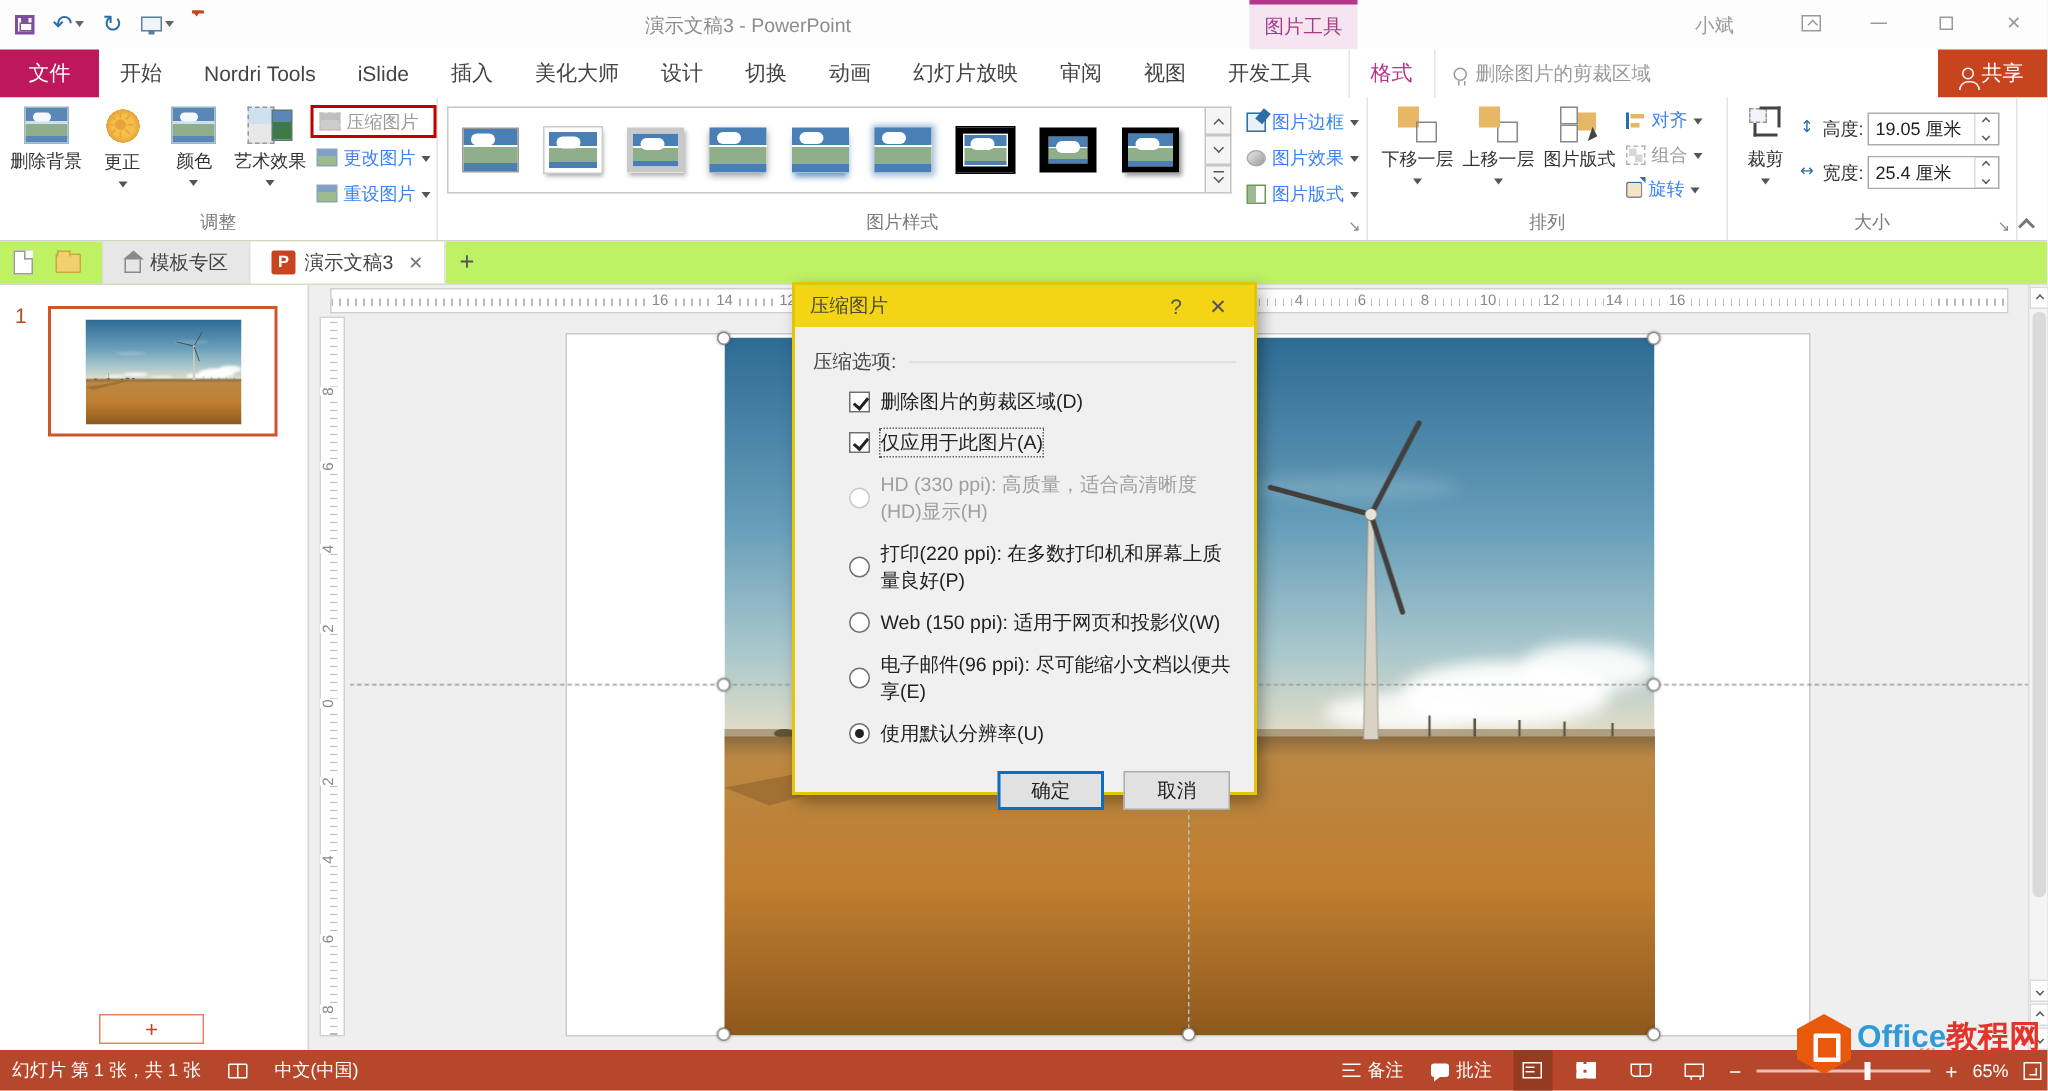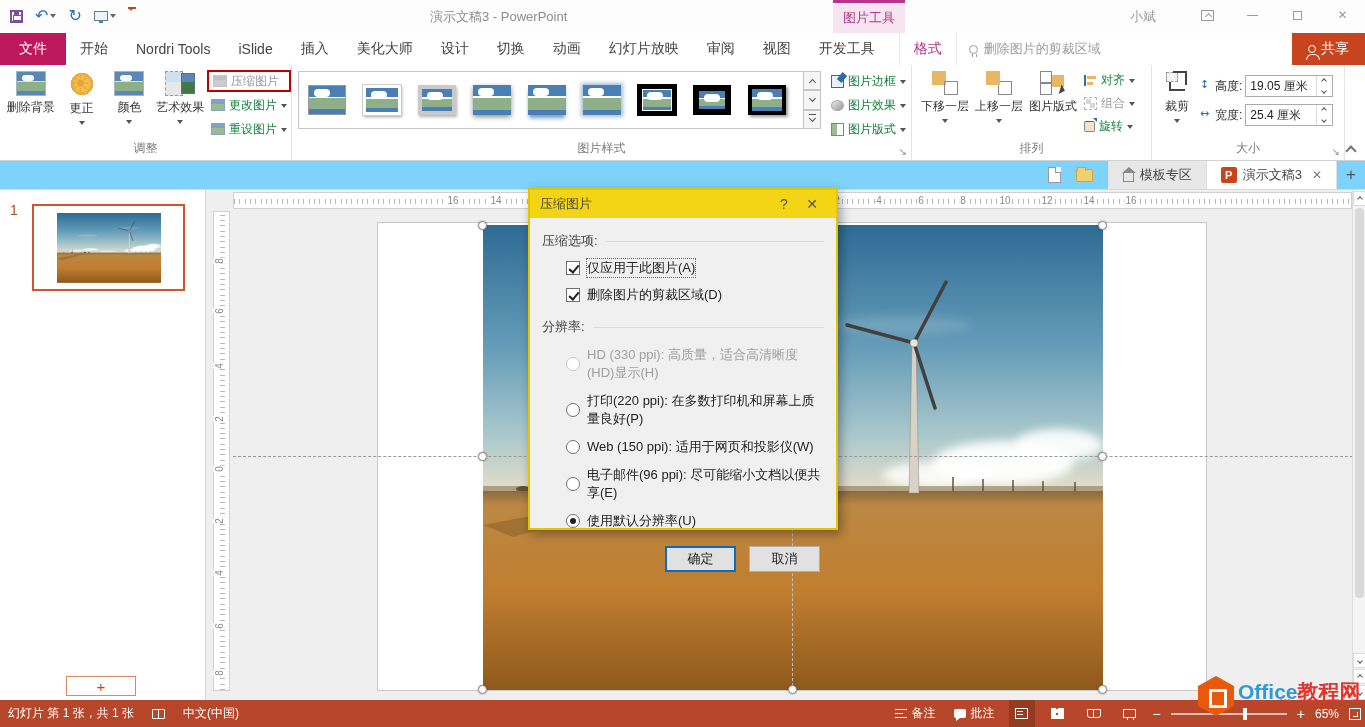--- a/index.html
+++ b/index.html
@@ -53,21 +53,21 @@
   .bigbtn .lbl { font-size:12px; color:#333; white-space:nowrap; }
   .caret { width:0; height:0; border-left:3px solid transparent; border-right:3px solid transparent; border-top:4px solid #555; margin-top:1px; }
   .pic-ic { width:30px; height:25px; border:1px solid #9db6c8; background:linear-gradient(180deg,#5a87b5 0 38%,#cfe0ee 38% 45%,#8fae8a 45% 82%,#5a87b5 82%); position:relative; }
   .pic-ic::before { content:""; position:absolute; left:5px; top:3px; width:12px; height:6px; background:#fff; border-radius:6px; opacity:.95; }
   .sun-ic { width:26px; height:26px; border-radius:50%; background:radial-gradient(circle,#f3c14a 0 38%,#e8a33b 60%,transparent 61%); position:relative; }
   .sun-ic::before { content:"\2600"; position:absolute; left:1px; top:-1px; font-size:24px; color:#e8a33b; font-family:"DejaVu Sans",sans-serif; }
   .art-ic { width:30px; height:25px; position:relative; }
   .art-ic .h1 { position:absolute; left:0; top:0; width:18px; height:25px; border:1px dashed #999; background:linear-gradient(180deg,#cfe0ee 0 45%,#e8e8e8 45%); }
   .art-ic .h2 { position:absolute; right:0; top:2px; width:14px; height:21px; background:linear-gradient(180deg,#5a87b5 0 40%,#3f7a46 40%); border:1px solid #577; }
   .minicol { display:flex; flex-direction:column; justify-content:flex-start; padding-top:5px; gap:2px; }
-  .smallbtn { display:flex; align-items:center; gap:4px; font-size:12px; color:#15803d; height:22px; padding:0 4px; cursor:pointer; white-space:nowrap; }
+  .smallbtn { display:flex; align-items:center; gap:4px; font-size:12px; color:#3b82f6; height:22px; padding:0 4px; cursor:pointer; white-space:nowrap; }
   .smallbtn.disabled { color:#9a9a9a; }
   .redbox { border:2px solid #c00000; }
   .tiny-pic { width:14px; height:12px; border:1px solid #8aa5bb; background:linear-gradient(180deg,#7fa3c4 0 40%,#9dbb90 40%); position:relative; flex:0 0 auto; }
   .tiny-pic.gray { filter:grayscale(1); opacity:.65; }
   .tiny-pic.dashed { border-style:dashed; }
 
   
   .grp-adjust { width:292px; display:flex; padding-left:4px; }
   .grp-adjust .bigbtn { width:52px; }
   .grp-adjust .bigbtn.wide { width:58px; }
@@ -139,21 +139,21 @@
   .spin-row .sl { font-size:12px; color:#333; }
   .spin-box { display:flex; border:1px solid #ababab; background:#fff; height:22px; width:88px; }
   .spin-box input { border:none; outline:none; width:70px; font-size:12px; padding:0 4px; font-family:inherit; color:#222; }
   .stepper { width:15px; display:flex; flex-direction:column; border-left:1px solid #dcdcdc; }
   .stepper span { flex:1; display:flex; align-items:center; justify-content:center; cursor:pointer; }
   .stepper .chev-up,.stepper .chev-dn { width:4px; height:4px; margin:0; }
   .collapse-ribbon { position:absolute; right:8px; bottom:6px; width:12px; height:10px; cursor:pointer; }
   .collapse-ribbon::before { content:""; position:absolute; left:2px; top:3px; width:6px; height:6px; border-top:2px solid #777; border-right:2px solid #777; transform:rotate(-45deg); }
 
   
-  .doctabs { position:relative; height:29px; background:#7dd3fc; border-bottom:1px solid #d9d9d9; display:flex; align-items:stretch;justify-content:flex-end; }
+  .doctabs { position:relative; height:29px; background:#bef264; border-bottom:1px solid #d9d9d9; display:flex; align-items:stretch; }
   .dt-ic { width:30px; display:flex; align-items:center; justify-content:center; cursor:pointer; }
   .newfile-ic { width:13px; height:16px; border:1px solid #9a9a9a; background:#fff; position:relative; }
   .newfile-ic::after { content:""; position:absolute; right:-1px; top:-1px; width:5px; height:5px; background:#fafafa; border-left:1px solid #9a9a9a; border-bottom:1px solid #9a9a9a; }
   .folder-ic { width:17px; height:13px; background:#f0d070; border:1px solid #c9a93a; border-radius:1px; position:relative; }
   .folder-ic::before { content:""; position:absolute; left:0; top:-3px; width:7px; height:3px; background:#f0d070; border:1px solid #c9a93a; border-bottom:none; }
   .dtab { display:flex; align-items:center; gap:6px; padding:0 14px; font-size:13px; color:#444; cursor:pointer; border-right:1px solid #e0e0e0; }
   .dtab.home { background:#e7e7e7; margin-left:8px; border-left:1px solid #e0e0e0; }
   .home-ic { width:11px; height:9px; border:1px solid #8a8a8a; border-top:none; position:relative; margin-top:4px; }
   .home-ic::before { content:""; position:absolute; left:-2px; top:-6px; width:0; height:0; border-left:7px solid transparent; border-right:7px solid transparent; border-bottom:6px solid #8a8a8a; }
   .dtab.active { background:#fff; }
@@ -165,21 +165,21 @@
   .multiwin-ic::before { content:""; position:absolute; left:-4px; top:2px; width:12px; height:9px; border:1px solid #8a8a8a; background:#fafafa; }
 
   
   .main { position:relative; height:510px; background:#efefef; }
   .left-panel { position:absolute; left:0; top:0; width:206px; height:100%; background:#fff; border-right:1px solid #d6d6d6; }
   .slide-num { position:absolute; left:10px; top:12px; color:#b24a22; font-size:14px; }
   .thumb { position:absolute; left:32px; top:14px; width:153px; height:87px; background:#fff; border:2px solid #d0552b; display:flex; align-items:center; justify-content:center; cursor:pointer; }
   .thumb svg { width:104px; height:70px; }
   .new-slide-btn { position:absolute; left:66px; top:486px; width:70px; height:20px; background:#fff; border:1px solid #dd8763; color:#c8441f; font-size:15px; display:flex; align-items:center; justify-content:center; cursor:pointer; }
 
-  .h-ruler { position:absolute; left:233px; top:2px; width:1119px; height:17px; background:#fff; border:1px solid #d0d0d0;
+  .h-ruler { position:absolute; left:220px; top:2px; width:1119px; height:17px; background:#fff; border:1px solid #d0d0d0;
     background-image:repeating-linear-gradient(90deg,#b9b9b9 0 1px,transparent 1px 5.33px);
     background-size:100% 5px; background-position:0 6px; background-repeat:no-repeat; }
   .hnum { position:absolute; top:2px; transform:translateX(-50%); font-size:10px; color:#888; background:#fff; padding:0 1px; }
   .v-ruler { position:absolute; left:213px; top:21px; width:17px; height:480px; background:#fff; border:1px solid #d0d0d0;
     background-image:repeating-linear-gradient(0deg,#b9b9b9 0 1px,transparent 1px 5.33px);
     background-size:5px 100%; background-position:6px 0; background-repeat:no-repeat; }
   .vnum { position:absolute; left:3px; transform:translateY(-50%) rotate(-90deg); font-size:10px; color:#888; background:#fff; padding:1px 0; }
 
   .canvas { position:absolute; left:377px; top:32px; width:830px; height:469px; background:#fff; border:1px solid #c9c9c9; }
   .photo { position:absolute; left:483px; top:35px; width:620px; height:465px; cursor:move; }
@@ -679,27 +679,26 @@
   <div class="dialog">
     <div class="dlg-title">
       <span class="t">压缩图片</span>
       <span class="dlg-help">?</span>
       <span class="dlg-close">✕</span>
     </div>
     <div class="dlg-body">
       <div class="sect">压缩选项:</div>
       <div class="cb-row">
         <span class="cbox"></span>
-        <span class="focus-dotted">仅应用于此图片(A)</span>
+        <span>删除图片的剪裁区域(D)</span>
       </div>
       <div class="cb-row">
         <span class="cbox"></span>
-        <span>删除图片的剪裁区域(D)</span>
-      </div>
-      <div class="sect" style="margin-top:14px;">分辨率:</div>
+        <span class="focus-dotted">仅应用于此图片(A)</span>
+      </div>
       <div class="radio-row disabled">
         <span class="radio disabled"></span>
         <span>HD (330 ppi): 高质量，适合高清晰度(HD)显示(H)</span>
       </div>
       <div class="radio-row">
         <span class="radio"></span>
         <span>打印(220 ppi): 在多数打印机和屏幕上质量良好(P)</span>
       </div>
       <div class="radio-row">
         <span class="radio"></span>

